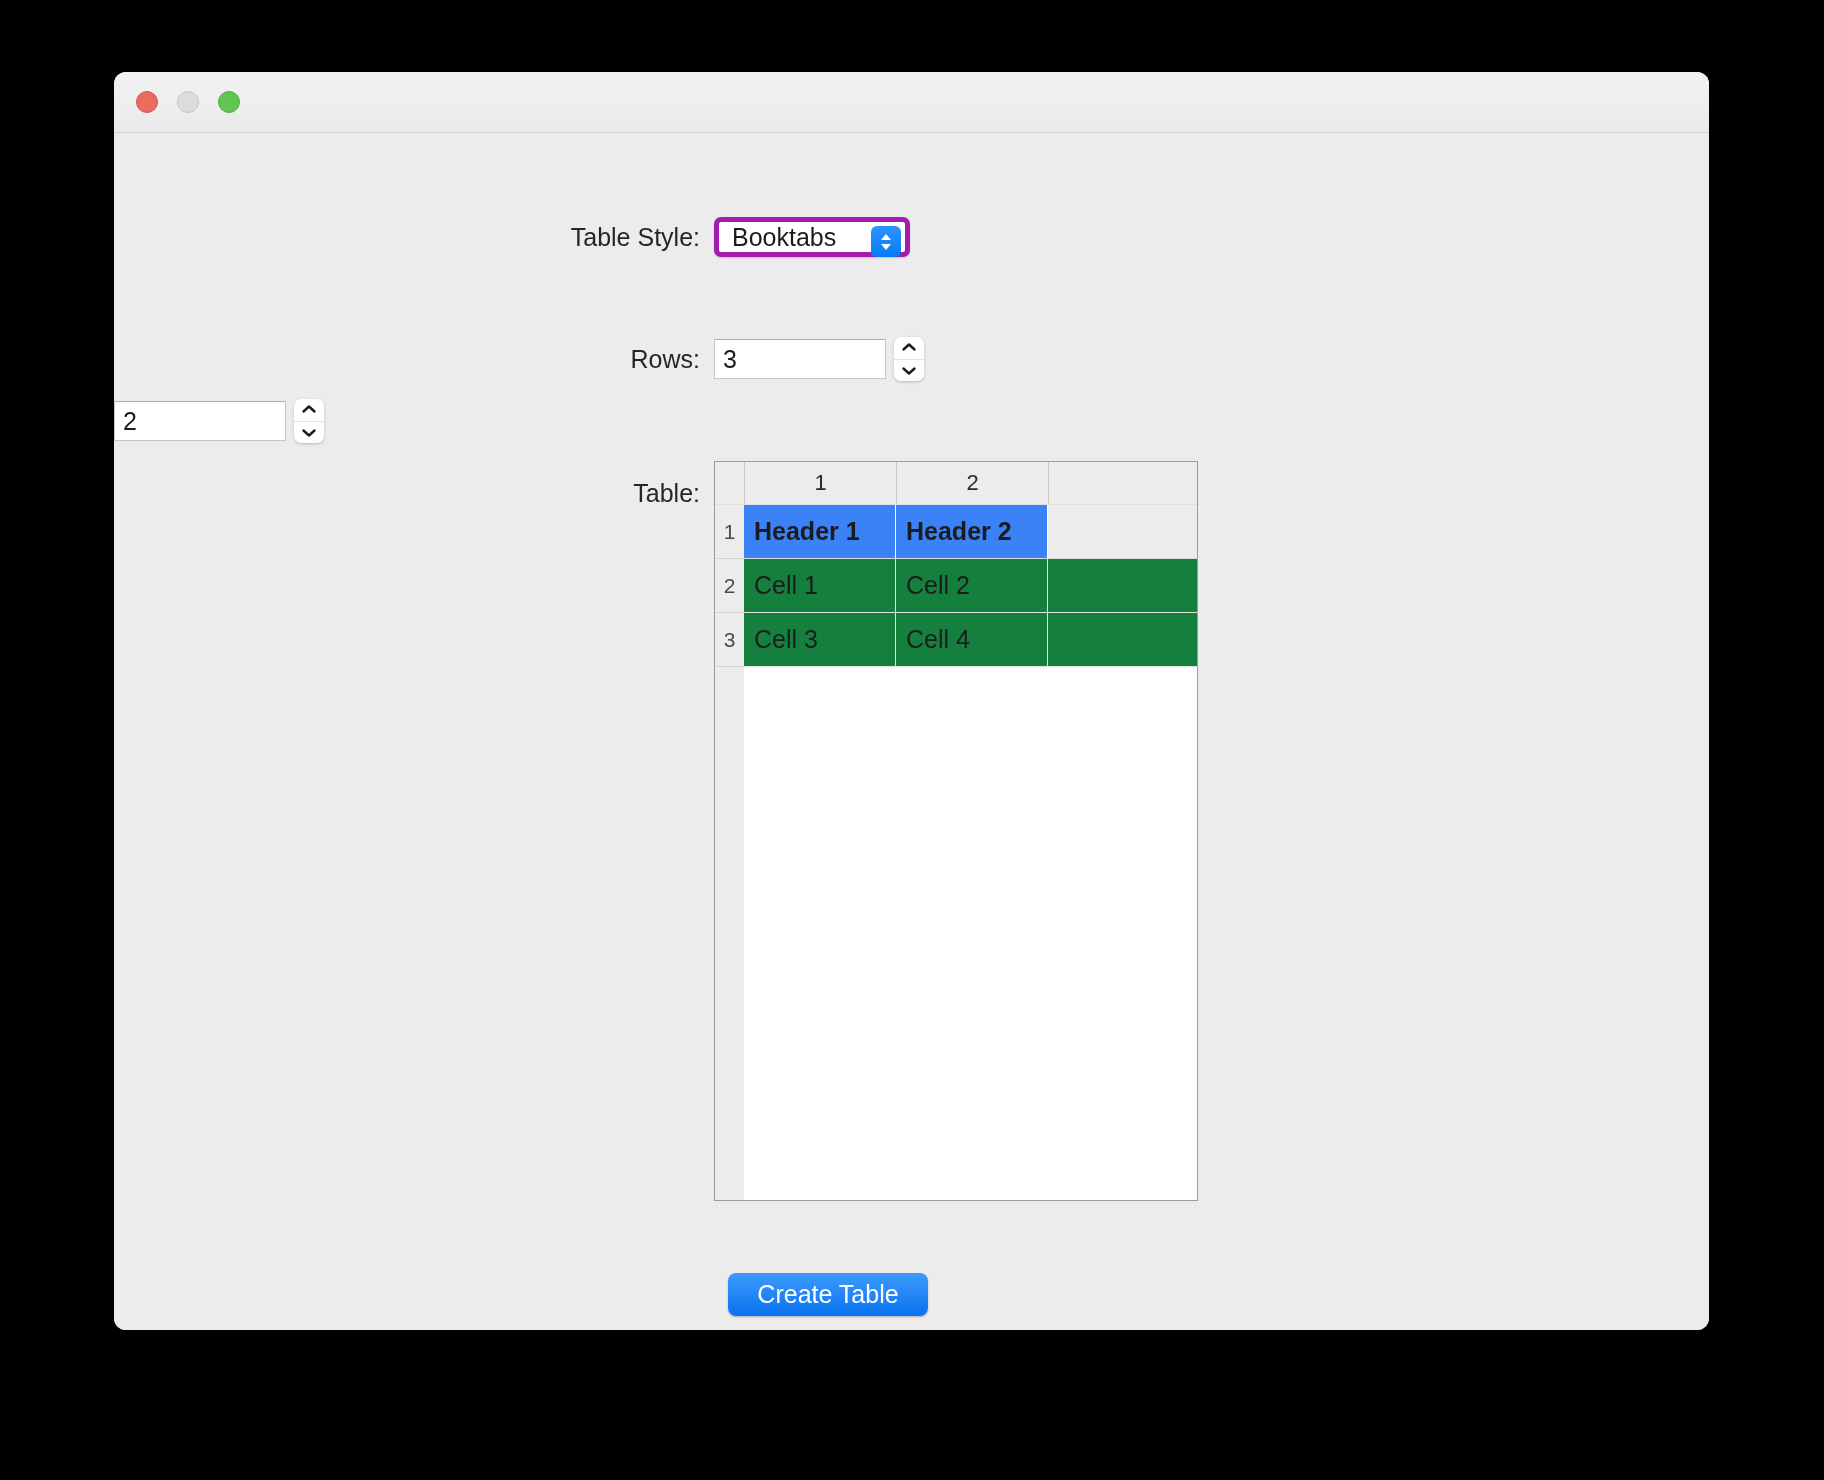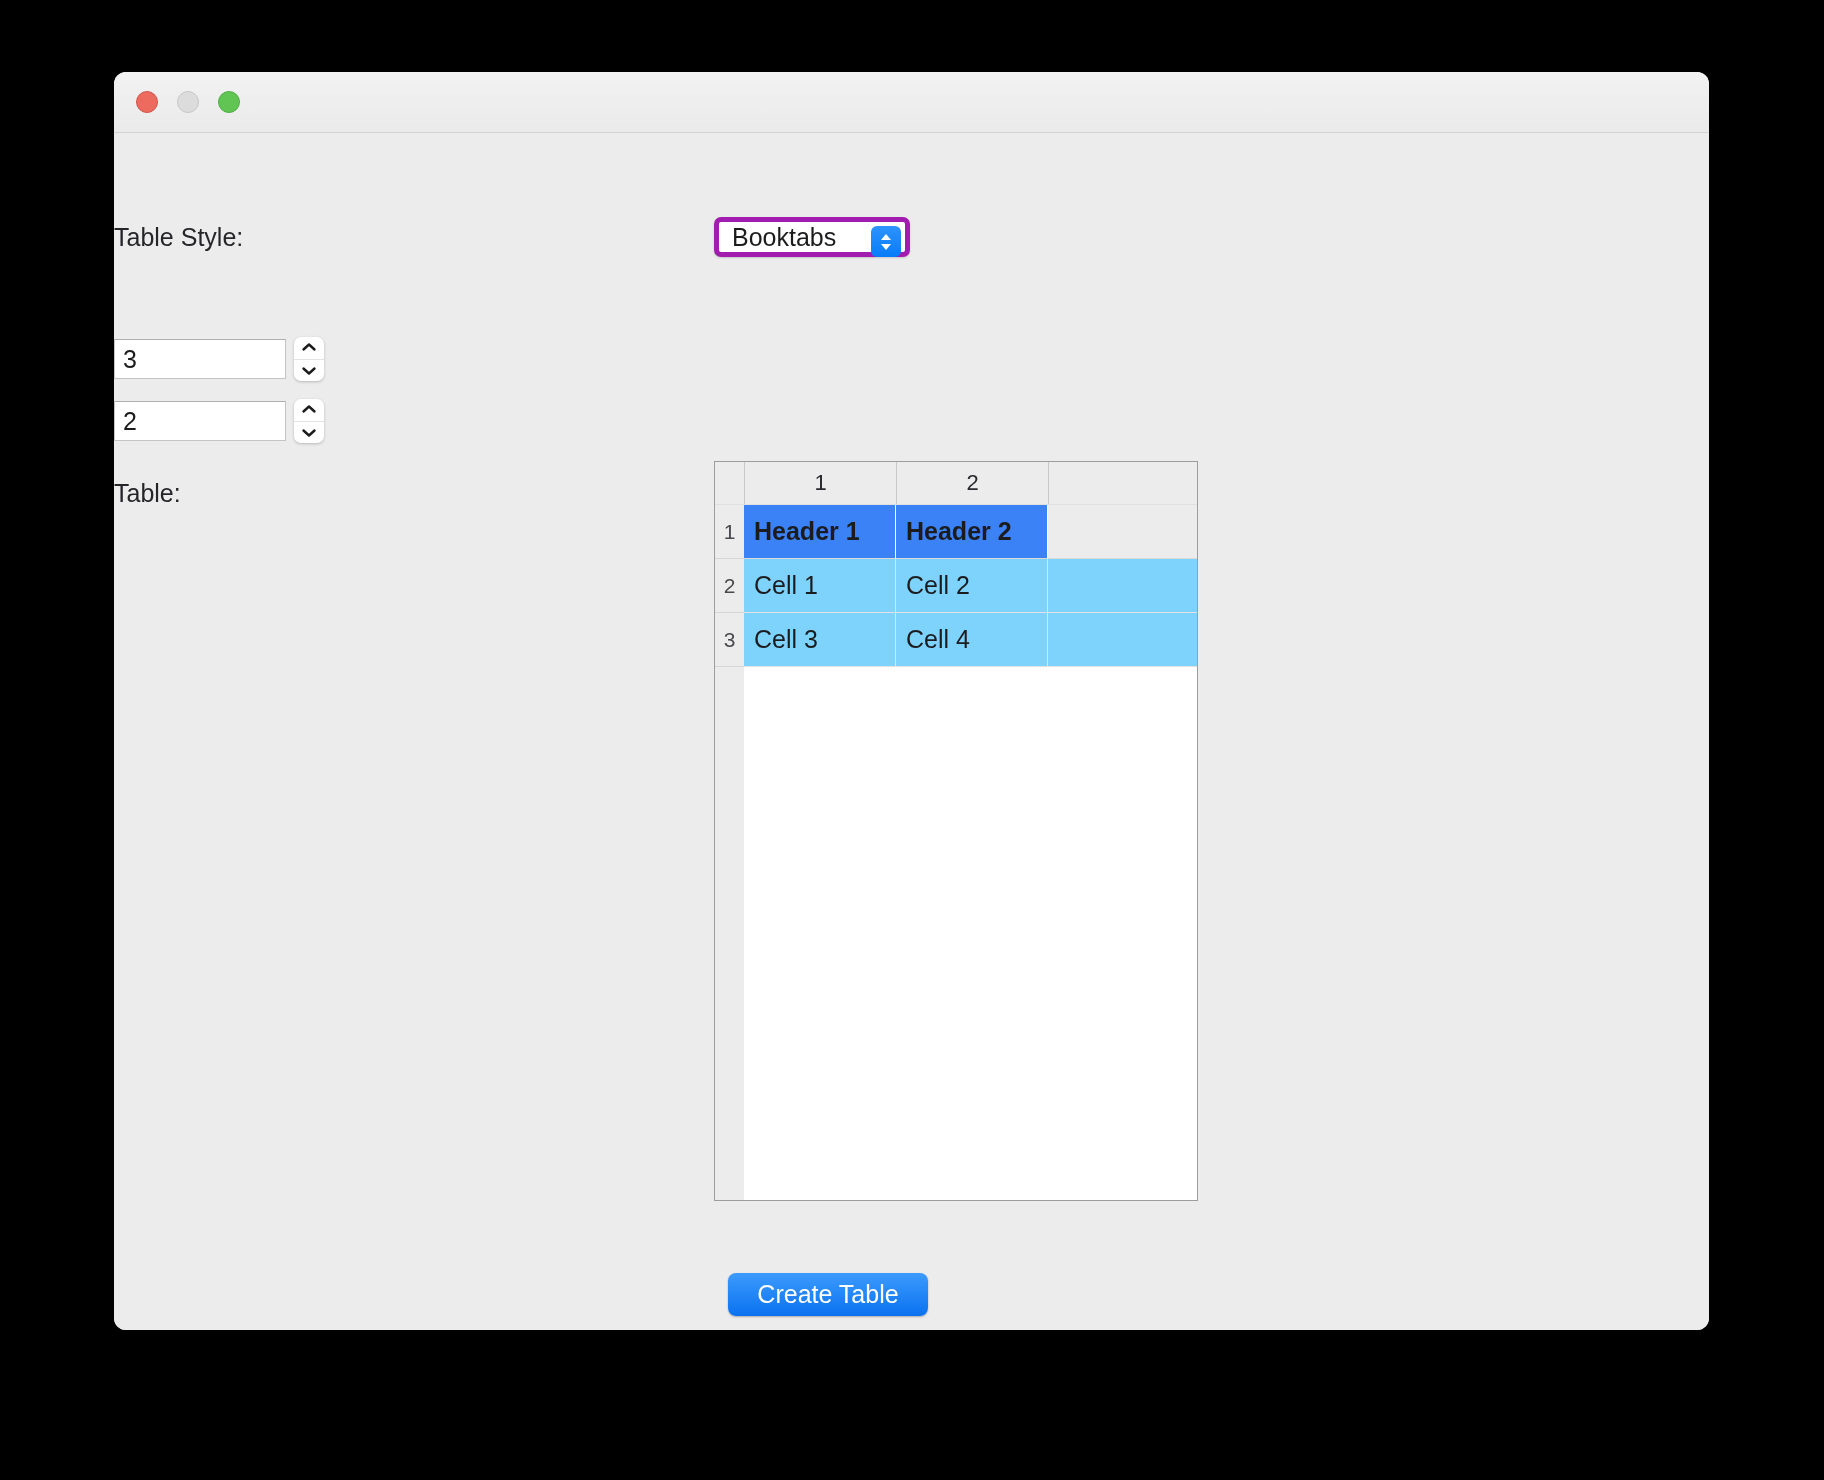--- a/index.html
+++ b/index.html
@@ -63,20 +63,21 @@
   }
 
   
   .form-row {
     position: absolute;
     display: flex;
     align-items: center;
   }
   .label {
     width: 600px;
+    text-align: right;
     font-size: 25px;
     color: #26262A;
     padding-right: 14px;
     box-sizing: border-box;
     white-space: nowrap;
   }
 
   
   .row-style { left: 0; top: 84px; }
   .popup-button {
@@ -223,21 +224,21 @@
     color: #4A4A4E;
     box-sizing: border-box;
   }
   .cell {
     flex: 0 0 152px;
     display: flex;
     align-items: center;
     padding-left: 10px;
     font-size: 25px;
     color: #1C1C1E;
-    background: #7dd3fc;
+    background: #15803d;
     border-right: 1px solid #E2E2E2;
     border-bottom: 1px solid #E2E2E2;
     box-sizing: border-box;
     white-space: nowrap;
   }
   .grid-row.header-row .cell {
     background: #3b82f6;
     font-weight: bold;
     border-right-color: #FFFFFF;
     border-bottom-color: #DADADA;
@@ -314,20 +315,21 @@
             <svg width="18" height="22" viewBox="0 0 18 22">
               <path d="M9 3 L14 9 L4 9 Z" fill="#FFFFFF"></path>
               <path d="M9 19 L14 13 L4 13 Z" fill="#FFFFFF"></path>
             </svg>
           </span>
         </div>
       </div>
 
 
       <div class="form-row row-rows">
+        <div class="label">Rows:</div>
         <div class="num-field">3</div>
         <div class="stepper">
           <div class="stepper-half">
             <span>
               <svg width="16" height="11" viewBox="0 0 16 11">
                 <path d="M2.5 7.5 L8 2.5 L13.5 7.5" stroke="#1B1B1B" stroke-width="2.4" fill="none" stroke-linecap="round" stroke-linejoin="round"></path>
               </svg>
             </span>
           </div>
           <div class="stepper-half">

